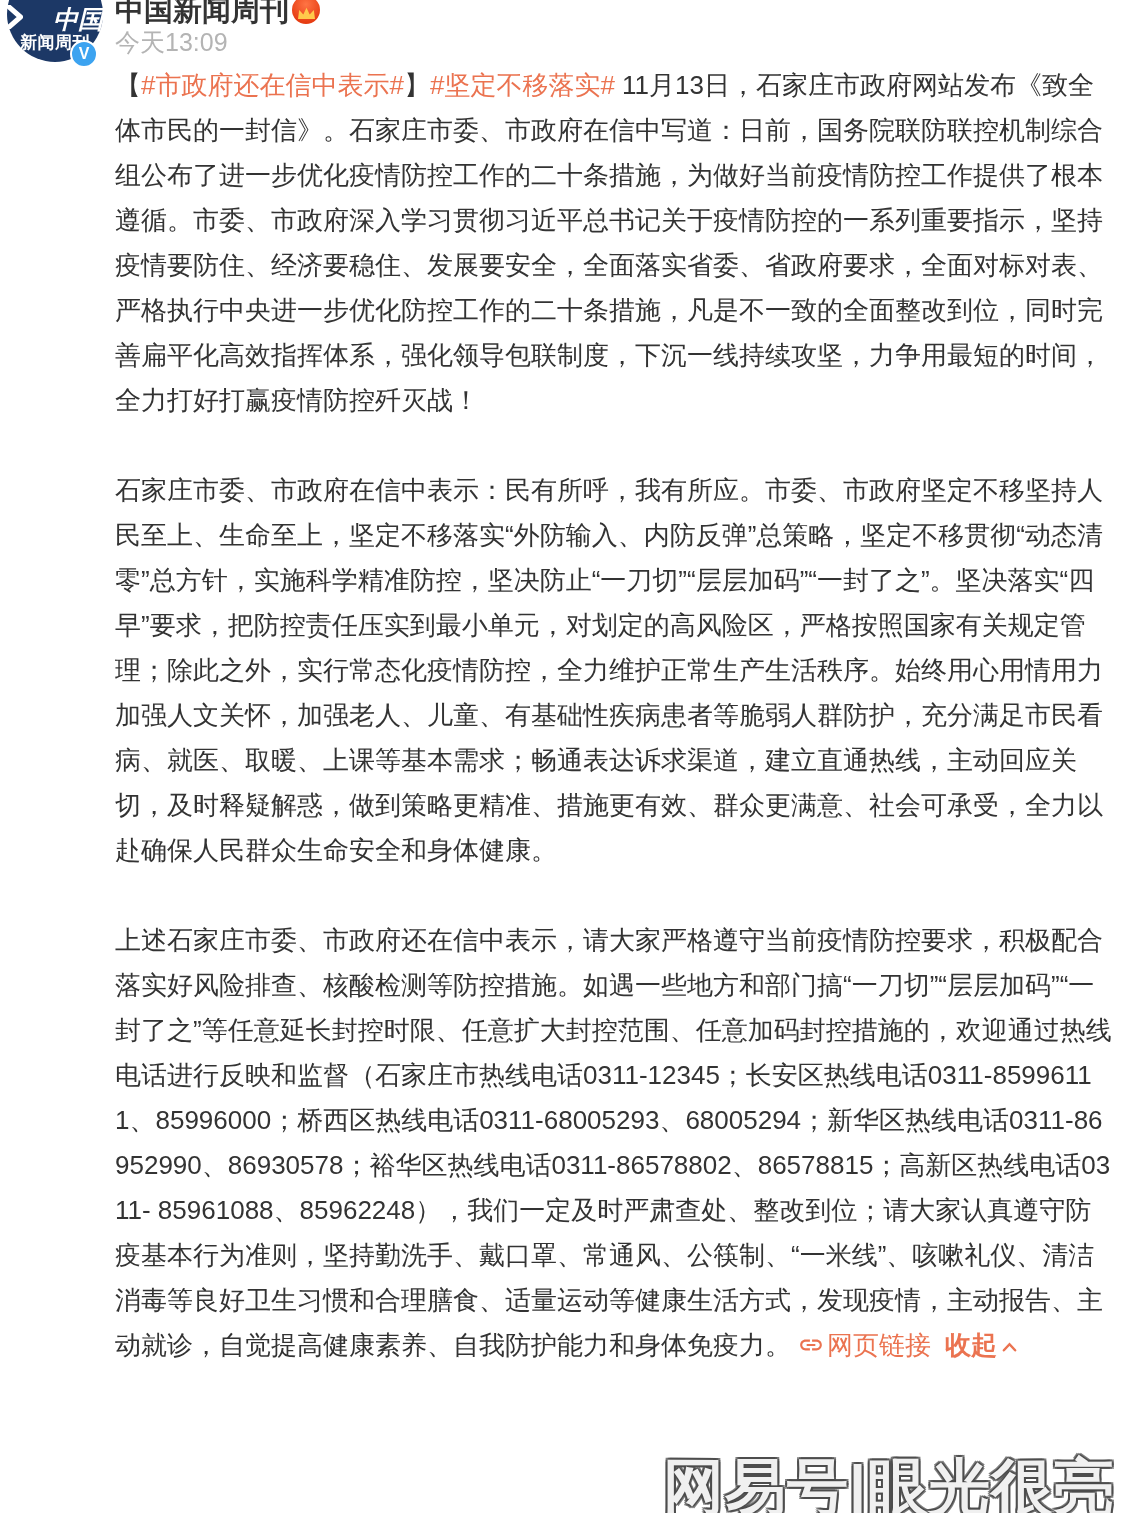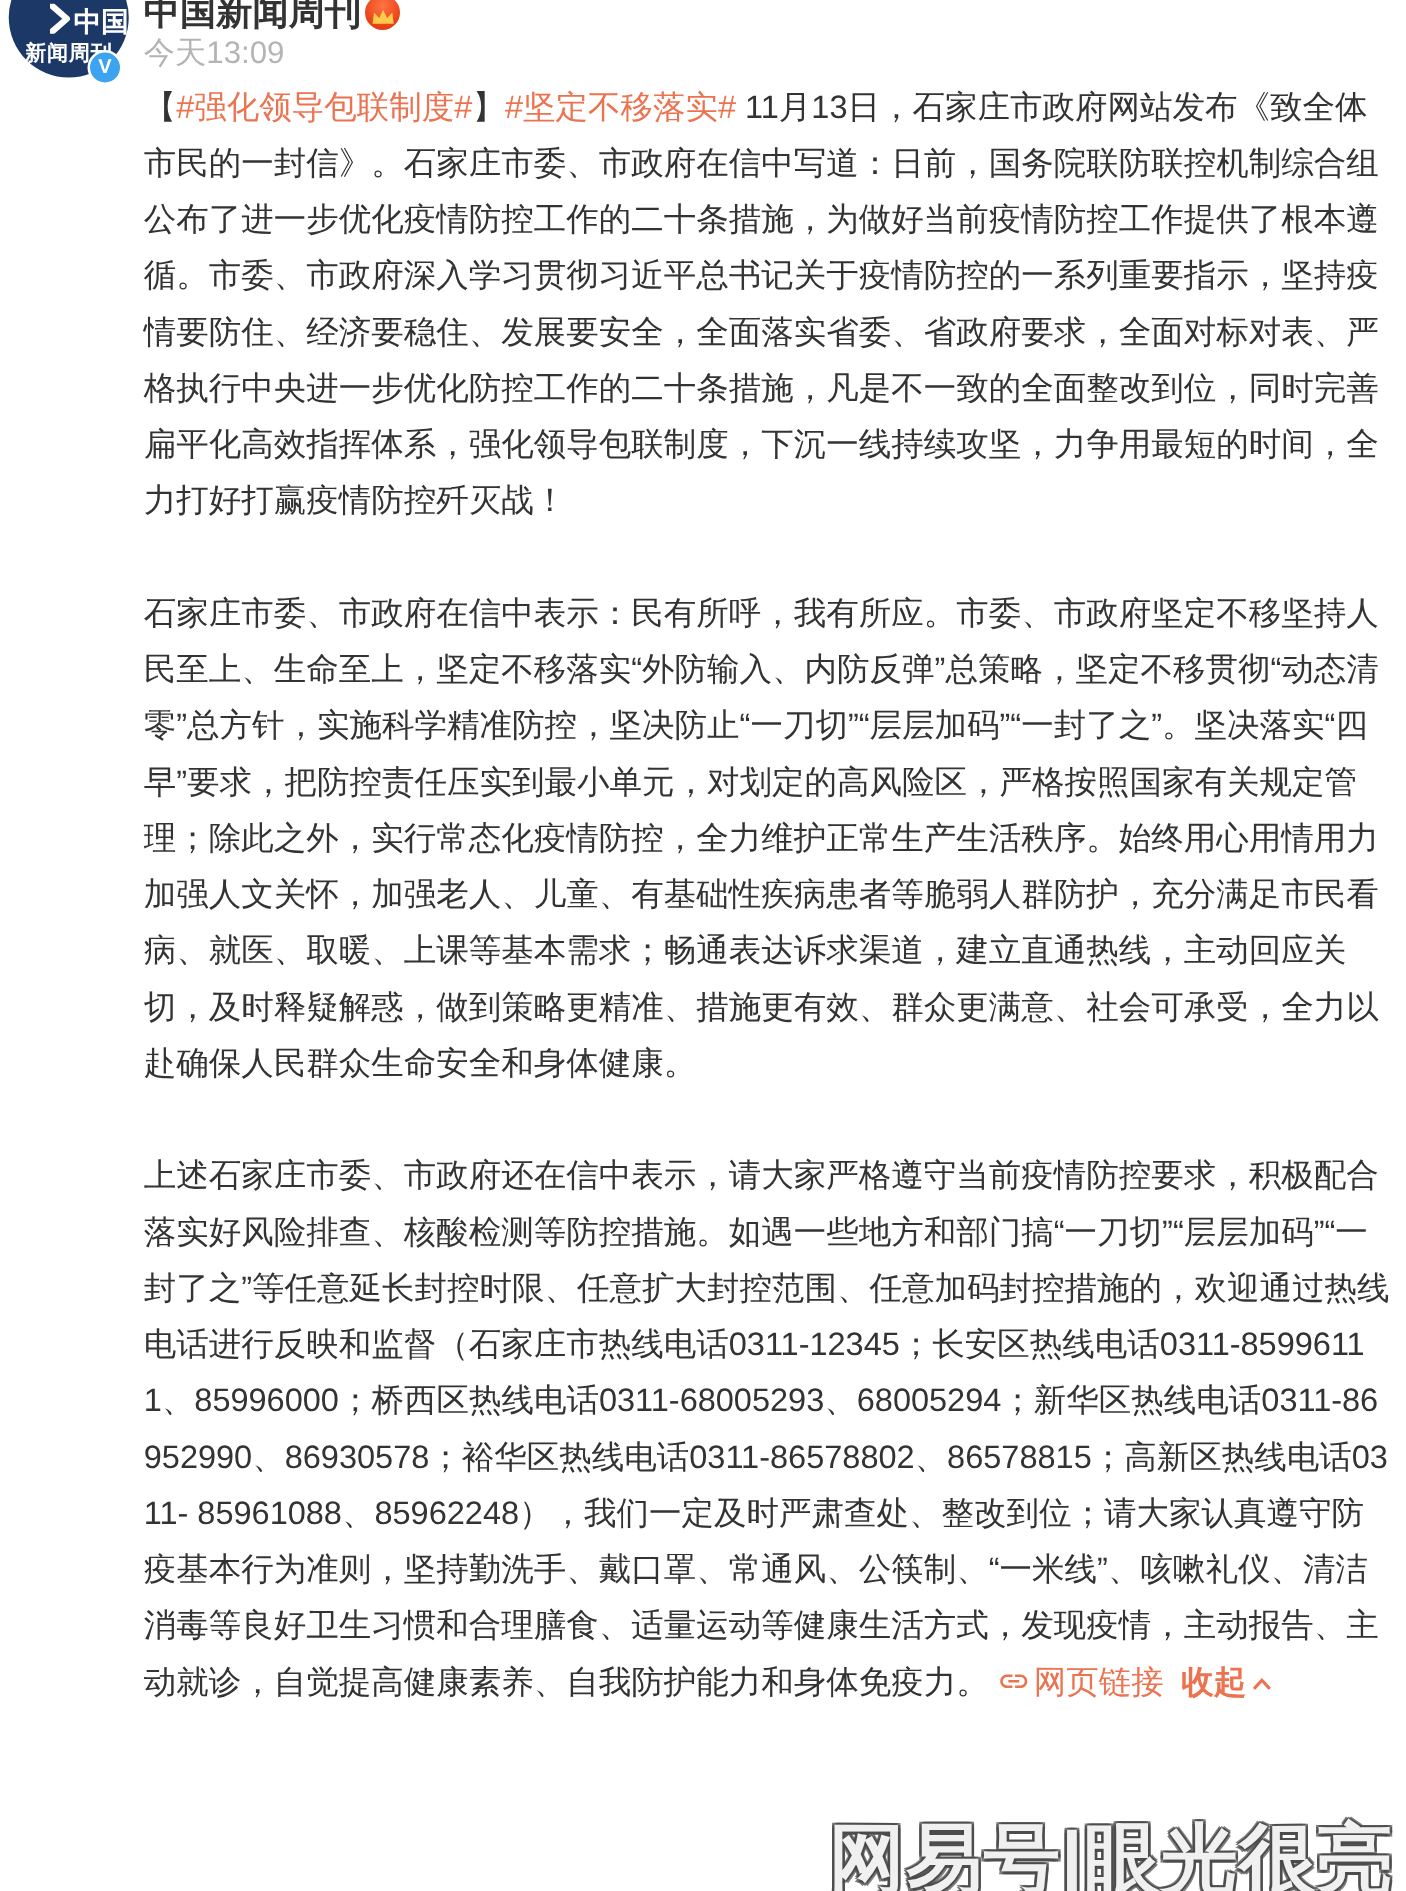--- a/index.html
+++ b/index.html
@@ -8,22 +8,22 @@
     background:#ffffff; overflow:hidden;
     font-family:"Liberation Sans","DejaVu Sans",sans-serif;
     color:var(--body-text,#333);
   }
   
   .avatar {
     position:absolute; left:7px; top:-34px; width:96px; height:96px;
     border-radius:50%; background:var(--avatar-navy,#1c3866); cursor:pointer;
   }
   .avatar-inner { position:absolute; left:0; right:0; bottom:9px; text-align:center; color:#fff; }
-  .av-line1 { display:flex; align-items:center; justify-content:flex-end; gap:3px;
-              font-size:22px; font-weight:bold; line-height:26px; }
+  .av-line1 { display:flex; align-items:center; justify-content:space-between; gap:3px;
+              font-size:25px; font-weight:bold; line-height:26px;font-style:italic; }
   .av-line2 { font-size:17px; font-weight:bold; line-height:20px; letter-spacing:0.5px; }
   .vbadge {
     position:absolute; left:63px; top:74px; width:24px; height:24px; border-radius:50%;
     background:var(--verified-blue,#3ca3f0); border:2px solid #fff;
     color:#fff; font-weight:bold; font-size:16px; line-height:24px; text-align:center;
   }
   .username {
     position:absolute; left:115px; top:-9px;
     font-size:29px; font-weight:bold; color:var(--body-text,#333);
     line-height:38px; cursor:pointer;
@@ -86,21 +86,21 @@
 
   <div class="vip">
     <svg width="19" height="13" viewBox="0 0 19 13">
         <path d="M1 12 L2.2 3 L6.3 7.4 L9.5 0.8 L12.7 7.4 L16.8 3 L18 12 Z" fill="#ffc94b"></path>
       </svg>
   </div>
 
   <div class="timestamp">今天13:09</div>
 
   <div class="post-text">
-      <p><span>【</span><span class="link">#强化领导包联制度#</span><span>】</span><span class="link">#坚定不移落实#</span><span> 11月13日，石家庄市政府网站发布《致全体市民的一封信》。石家庄市委、市政府在信中写道：日前，国务院联防联控机制综合组公布了进一步优化疫情防控工作的二十条措施，为做好当前疫情防控工作提供了根本遵循。市委、市政府深入学习贯彻习近平总书记关于疫情防控的一系列重要指示，坚持疫情要防住、经济要稳住、发展要安全，全面落实省委、省政府要求，全面对标对表、严格执行中央进一步优化防控工作的二十条措施，凡是不一致的全面整改到位，同时完善扁平化高效指挥体系，强化领导包联制度，下沉一线持续攻坚，力争用最短的时间，全力打好打赢疫情防控歼灭战！</span></p>
+      <p><span>【</span><span class="link">#市政府还在信中表示#</span><span>】</span><span class="link">#坚定不移落实#</span><span> 11月13日，石家庄市政府网站发布《致全体市民的一封信》。石家庄市委、市政府在信中写道：日前，国务院联防联控机制综合组公布了进一步优化疫情防控工作的二十条措施，为做好当前疫情防控工作提供了根本遵循。市委、市政府深入学习贯彻习近平总书记关于疫情防控的一系列重要指示，坚持疫情要防住、经济要稳住、发展要安全，全面落实省委、省政府要求，全面对标对表、严格执行中央进一步优化防控工作的二十条措施，凡是不一致的全面整改到位，同时完善扁平化高效指挥体系，强化领导包联制度，下沉一线持续攻坚，力争用最短的时间，全力打好打赢疫情防控歼灭战！</span></p>
       <p><span>石家庄市委、市政府在信中表示：民有所呼，我有所应。市委、市政府坚定不移坚持人民至上、生命至上，坚定不移落实“外防输入、内防反弹”总策略，坚定不移贯彻“动态清零”总方针，实施科学精准防控，坚决防止“一刀切”“层层加码”“一封了之”。坚决落实“四早”要求，把防控责任压实到最小单元，对划定的高风险区，严格按照国家有关规定管理；除此之外，实行常态化疫情防控，全力维护正常生产生活秩序。始终用心用情用力加强人文关怀，加强老人、儿童、有基础性疾病患者等脆弱人群防护，充分满足市民看病、就医、取暖、上课等基本需求；畅通表达诉求渠道，建立直通热线，主动回应关切，及时释疑解惑，做到策略更精准、措施更有效、群众更满意、社会可承受，全力以赴确保人民群众生命安全和身体健康。</span></p>
       <p><span>上述石家庄市委、市政府还在信中表示，请大家严格遵守当前疫情防控要求，积极配合落实好风险排查、核酸检测等防控措施。如遇一些地方和部门搞“一刀切”“层层加码”“一封了之”等任意延长封控时限、任意扩大封控范围、任意加码封控措施的，欢迎通过热线电话进行反映和监督（石家庄市热线电话0311-12345；长安区热线电话0311-85996111、85996000；桥西区热线电话0311-68005293、68005294；新华区热线电话0311-86952990、86930578；裕华区热线电话0311-86578802、86578815；高新区热线电话0311- 85961088、85962248），我们一定及时严肃查处、整改到位；请大家认真遵守防疫基本行为准则，坚持勤洗手、戴口罩、常通风、公筷制、“一米线”、咳嗽礼仪、清洁消毒等良好卫生习惯和合理膳食、适量运动等健康生活方式，发现疫情，主动报告、主动就诊，自觉提高健康素养、自我防护能力和身体免疫力。</span><span class="link"><span class="link-icon"><svg width="26" height="26" viewBox="0 0 24 24" fill="#eb7350">
               <path d="M3.9 12c0-1.7 1.4-3.1 3.1-3.1h4V7H7c-2.8 0-5 2.2-5 5s2.2 5 5 5h4v-1.9H7c-1.7 0-3.1-1.4-3.1-3.1zM8 13h8v-2H8v2zm9-6h-4v1.9h4c1.7 0 3.1 1.4 3.1 3.1s-1.4 3.1-3.1 3.1h-4V17h4c2.8 0 5-2.2 5-5s-2.2-5-5-5z"></path>
             </svg></span>网页链接</span><span class="link seg-collapse">收起<span class="caret-icon"><svg width="15" height="10" viewBox="0 0 16 10">
               <path d="M2 8.5 L8 2 L14 8.5" stroke="#eb7350" stroke-width="2.6" fill="none" stroke-linecap="round"></path>
             </svg></span></span></p>
     </div>
 
   <div class="watermark">网易号|眼光很亮</div>
 

